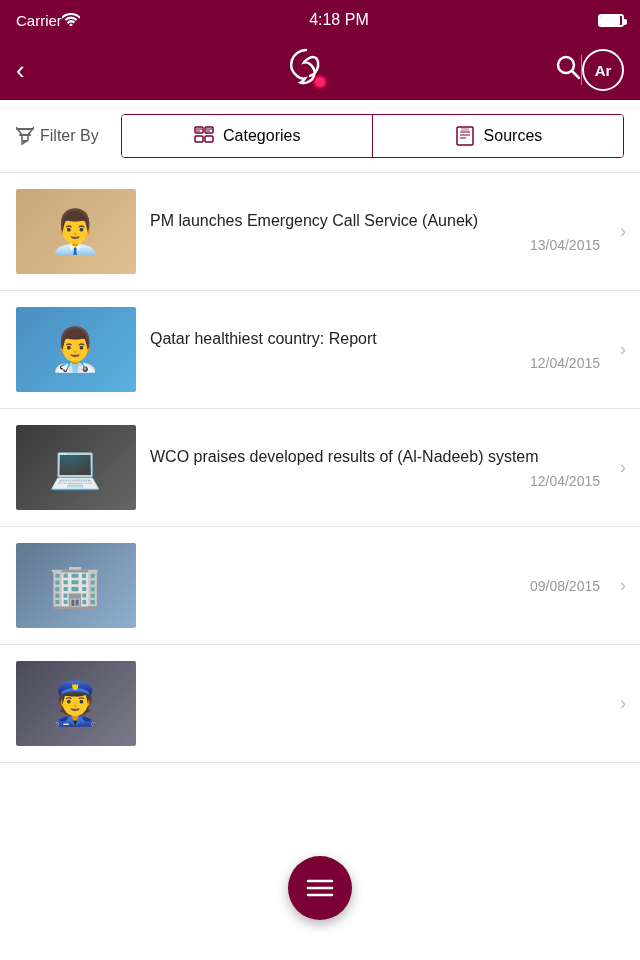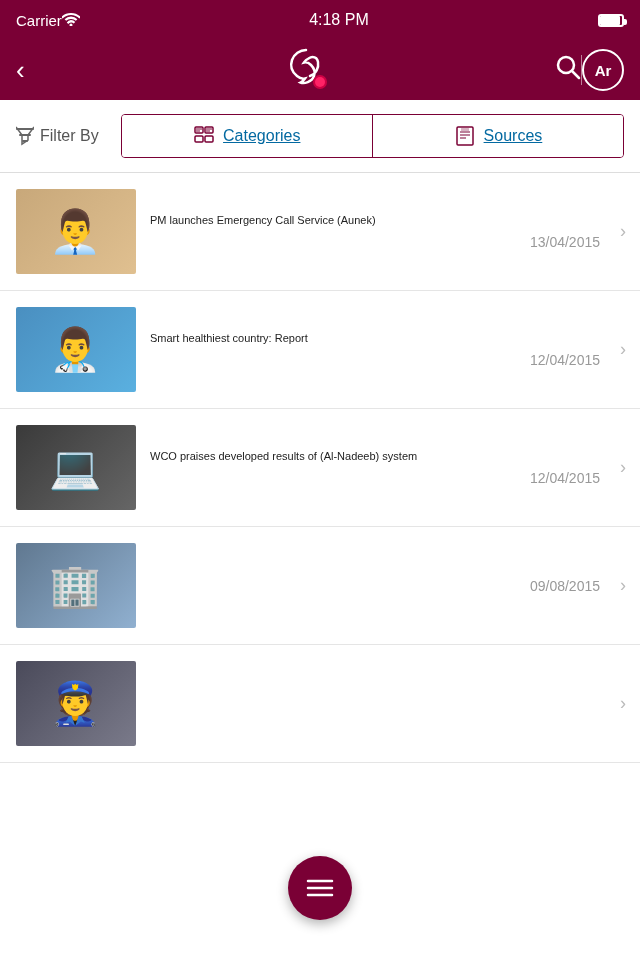--- a/index.html
+++ b/index.html
@@ -56,44 +56,43 @@
     }
     .filter-label {
       display: flex; align-items: center; gap: 6px;
       color: #555; font-size: 16px; margin-right: 22px;
     }
     .filter-tabs {
       display: flex; border: 1.5px solid #7a0035; border-radius: 4px; overflow: hidden; flex: 1;
     }
     .filter-tab {
       flex: 1; display: flex; align-items: center; justify-content: center; gap: 8px;
-      padding: 10px 0; cursor: pointer; font-size: 16px; color: #0369a1; background: #fff;
+      padding: 10px 0; cursor: pointer; font-size: 16px; color: #000000; background: #fff;
       border: none;
-      text-decoration: underline;
     }
     .filter-tab:first-child { border-right: 1.5px solid #7a0035; }
     .filter-tab.active { background: #fff; }
     .filter-tab svg { width: 22px; height: 22px; }
 
     
     .news-list { background: #fff; }
     .news-item {
       display: flex; align-items: center;
       padding: 16px 0 16px 16px;
       border-bottom: 1px solid #e5e5e5;
       position: relative;
       min-height: 100px;
     }
     .news-thumb {
       width: 120px; height: 85px; object-fit: cover;
       background: #ccc; flex-shrink: 0; border-radius: 2px;
       overflow: hidden;
     }
     .news-content { flex: 1; padding: 0 40px 0 14px; }
-    .news-title { font-size: 11px; color: #222; line-height: 1.35; margin-bottom: 6px; }
+    .news-title { font-size: 16px; color: #222; line-height: 1.35; margin-bottom: 6px; }
     .news-date { font-size: 14px; color: #999; text-align: right; }
     .news-arrow {
       position: absolute; right: 14px; color: #bbb; font-size: 18px;
     }
 
     
     .fab {
       position: fixed;
       bottom: 40px;
       left: 50%;
@@ -197,21 +196,21 @@
       <div class="news-title">PM launches Emergency Call Service (Aunek)</div>
       <div class="news-date">13/04/2015</div>
     </div>
     <div class="news-arrow">›</div>
   </div>
     <div class="news-item">
     <div class="news-thumb">
       <div style="width:100%;height:100%;background:linear-gradient(135deg,#4a8fc0,#5ab0e0);display:flex;align-items:center;justify-content:center;font-size:42px;">👨‍⚕️</div>
     </div>
     <div class="news-content">
-      <div class="news-title">Smart healthiest country: Report</div>
+      <div class="news-title">Qatar healthiest country: Report</div>
       <div class="news-date">12/04/2015</div>
     </div>
     <div class="news-arrow">›</div>
   </div>
     <div class="news-item">
     <div class="news-thumb">
       <div style="width:100%;height:100%;background:linear-gradient(135deg,#3a3a3a,#666);display:flex;align-items:center;justify-content:center;font-size:42px;">💻</div>
     </div>
     <div class="news-content">
       <div class="news-title">WCO praises developed results of (Al-Nadeeb) system</div>

